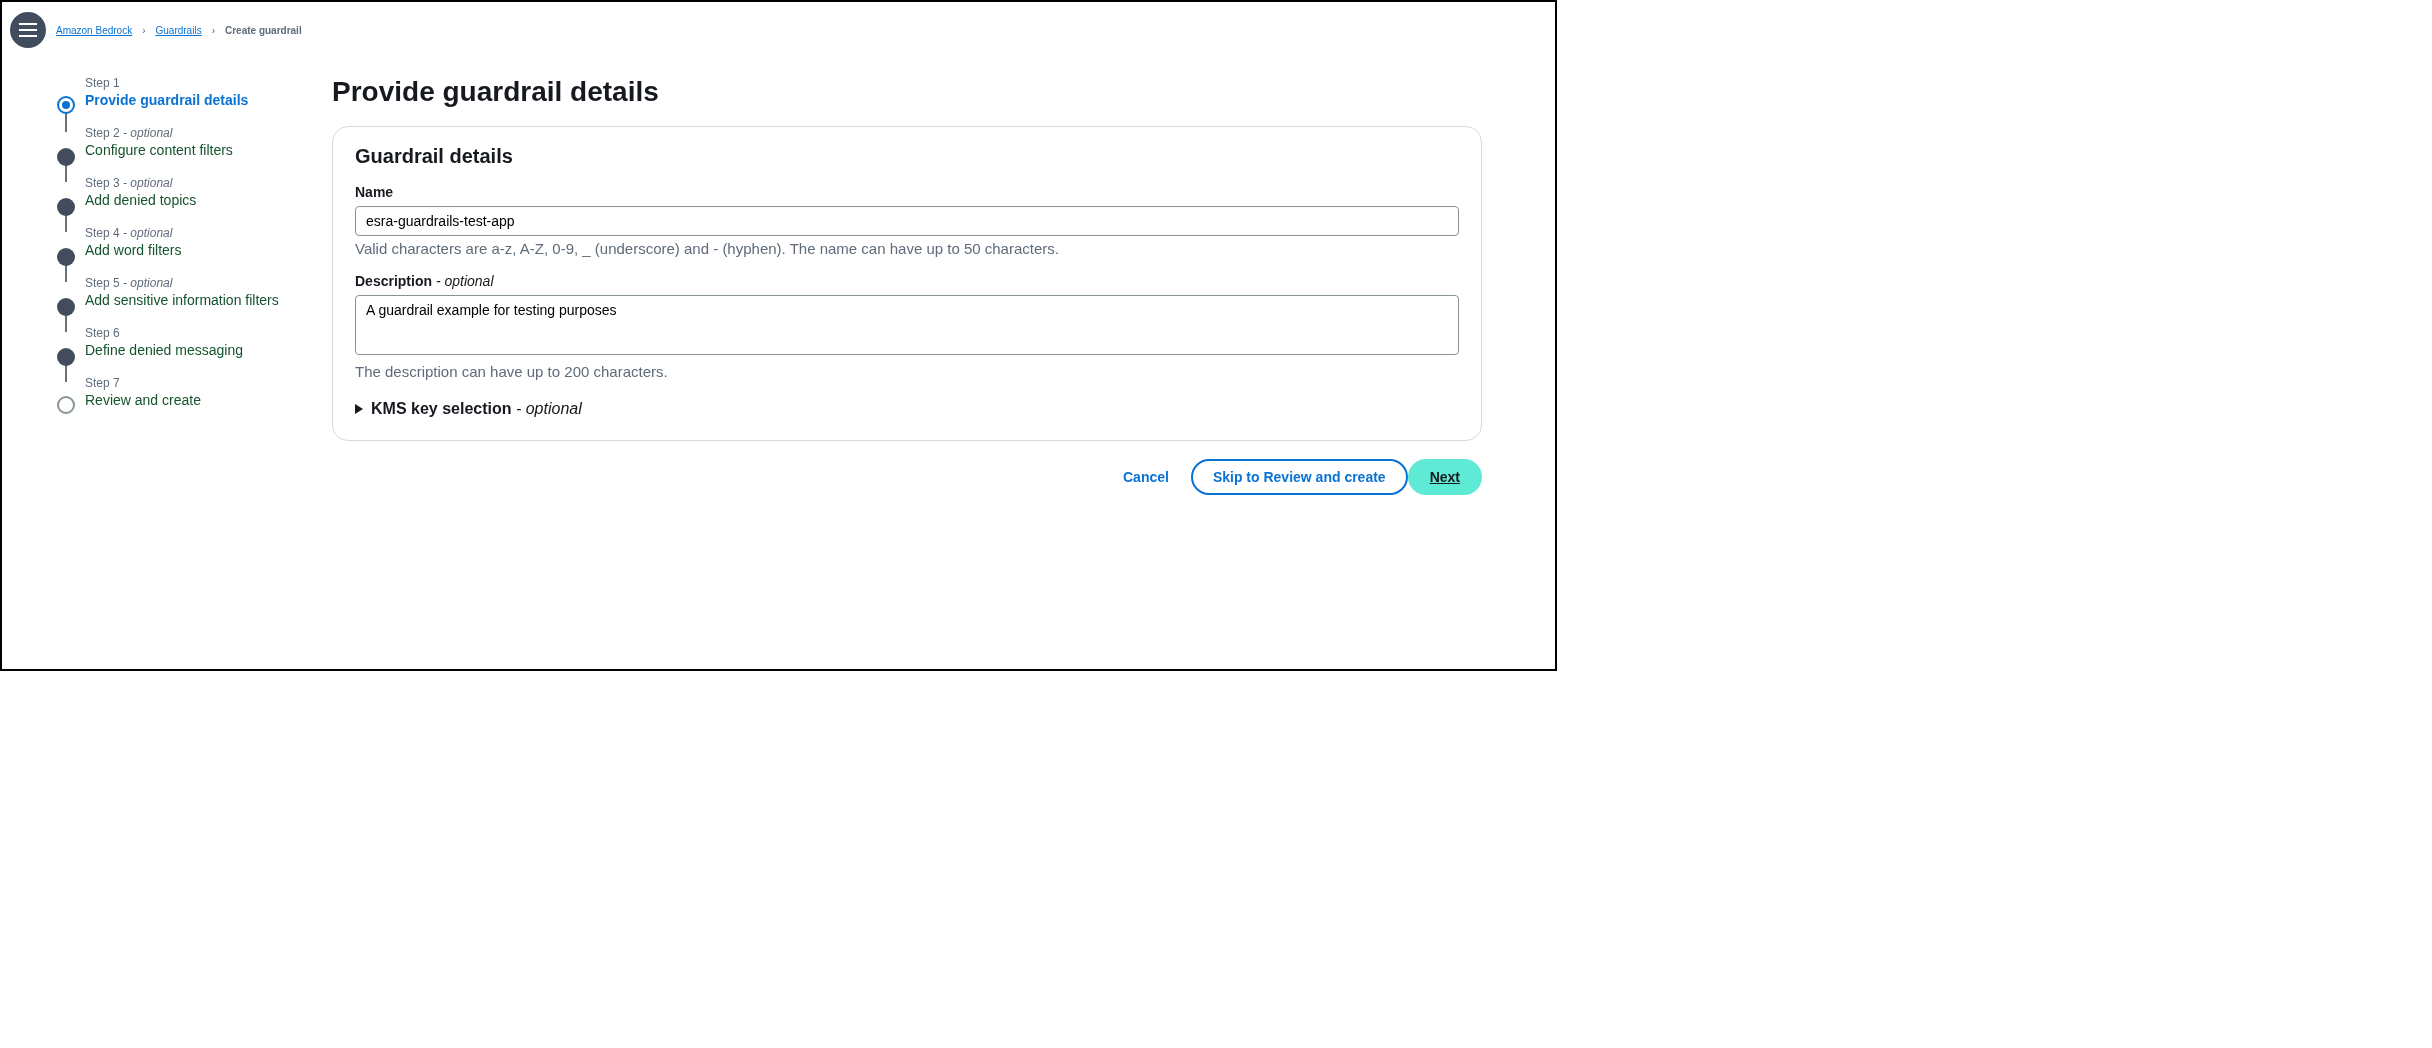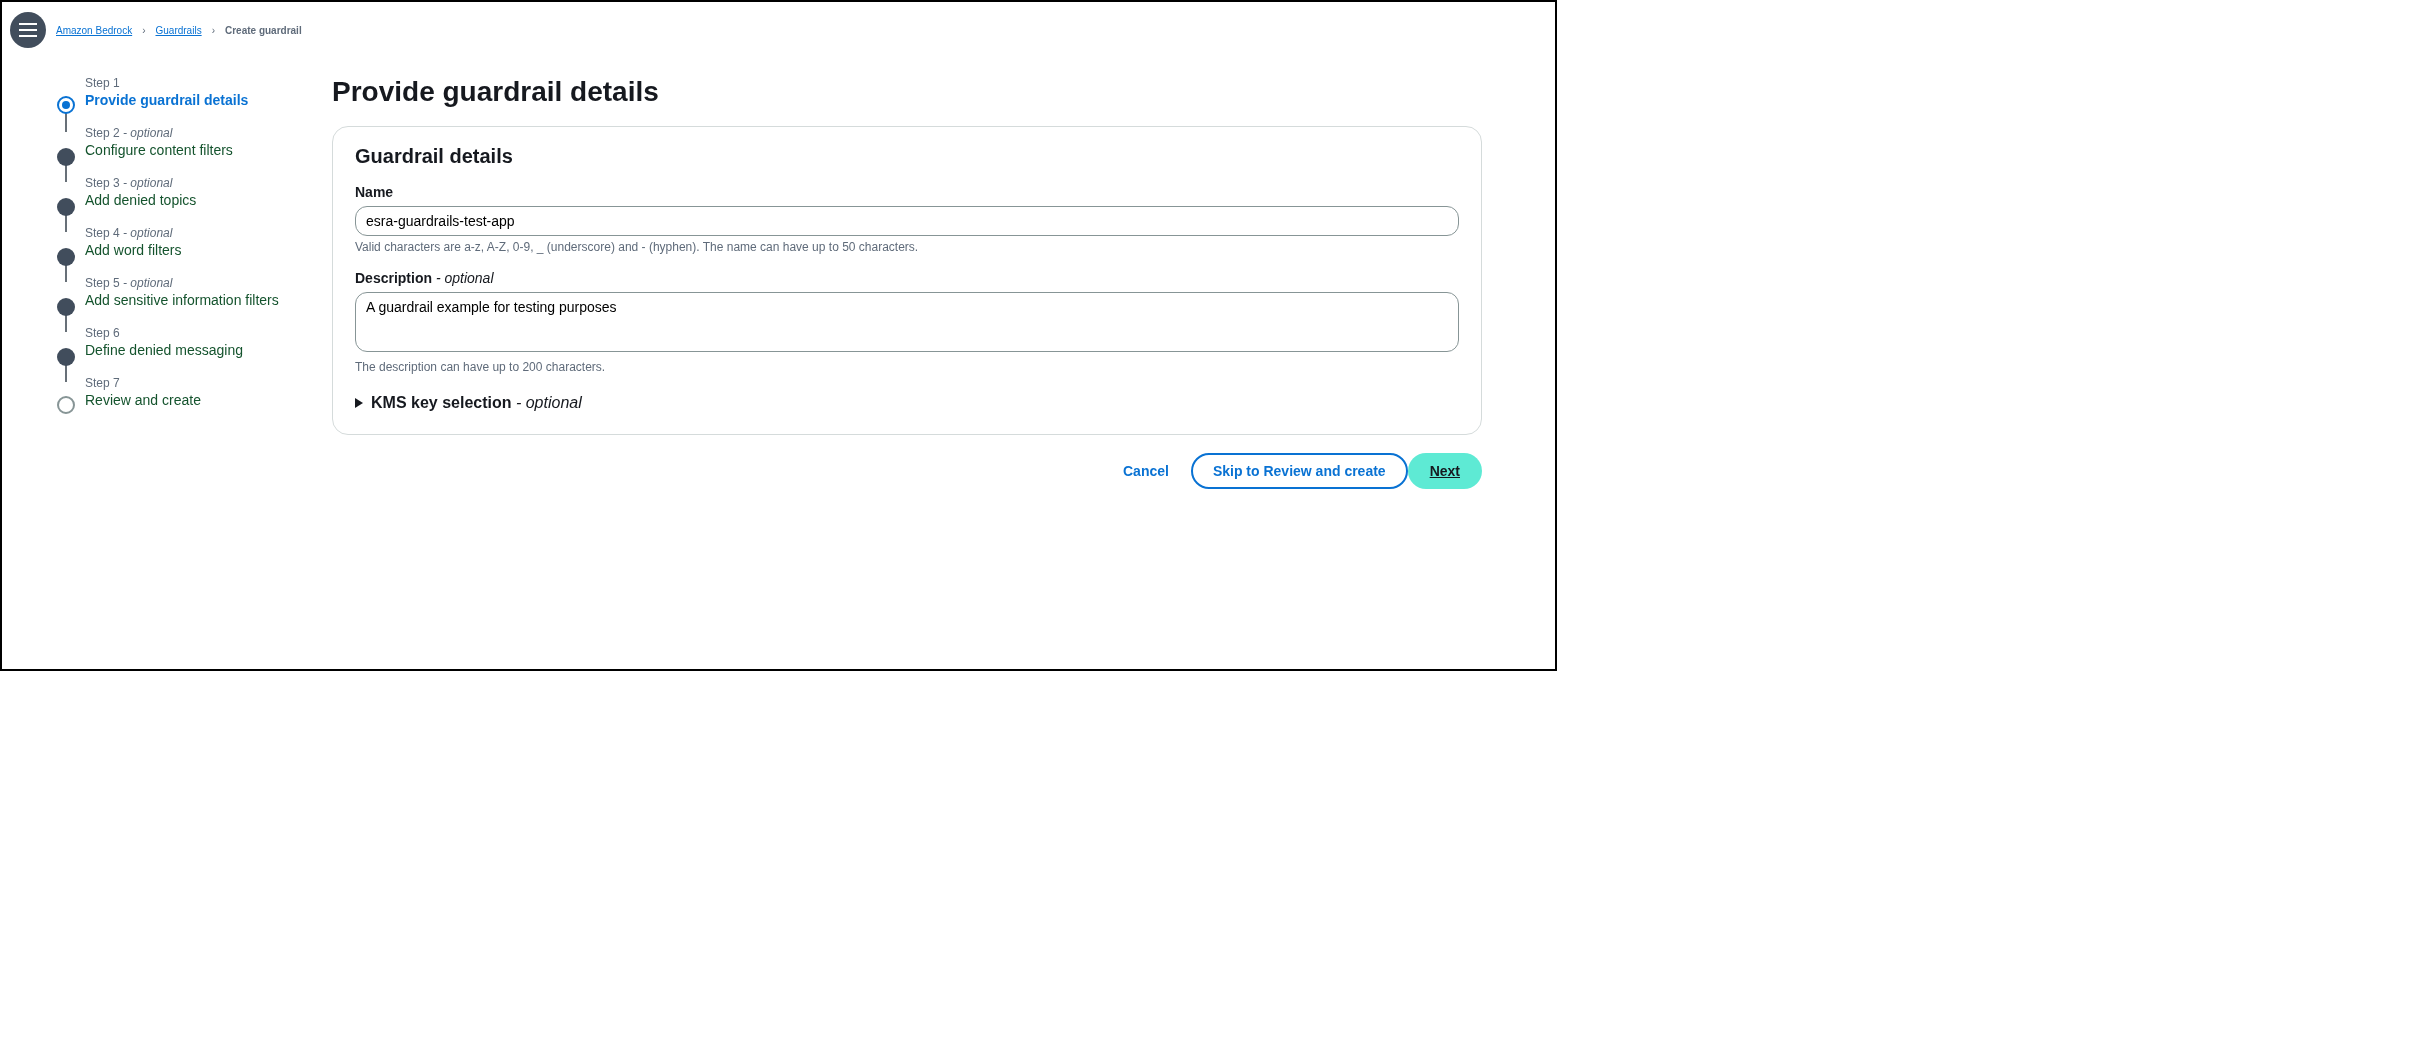--- a/index.html
+++ b/index.html
@@ -125,28 +125,28 @@
     .field { margin-bottom: 16px; }
     .field-label {
       font-size: 14px;
       font-weight: 700;
       margin-bottom: 6px;
     }
     .field-label .opt { font-style: italic; font-weight: 400; }
     .text-input {
       width: 100%;
       border: 1px solid #879596;
-      border-radius: 12px;
+      border-radius: 4px;
       padding: 6px 10px;
       font-size: 14px;
       font-family: inherit;
     }
     textarea.text-input { resize: none; height: 60px; }
     .hint {
-      font-size: 12px;
+      font-size: 15px;
       color: #5f6b7a;
       margin-top: 4px;
     }
     .expander {
       display: flex; align-items: center; gap: 8px;
       font-size: 16px; font-weight: 700;
       cursor: pointer;
       padding: 4px 0;
     }
     .expander .opt { font-style: italic; font-weight: 400; }

